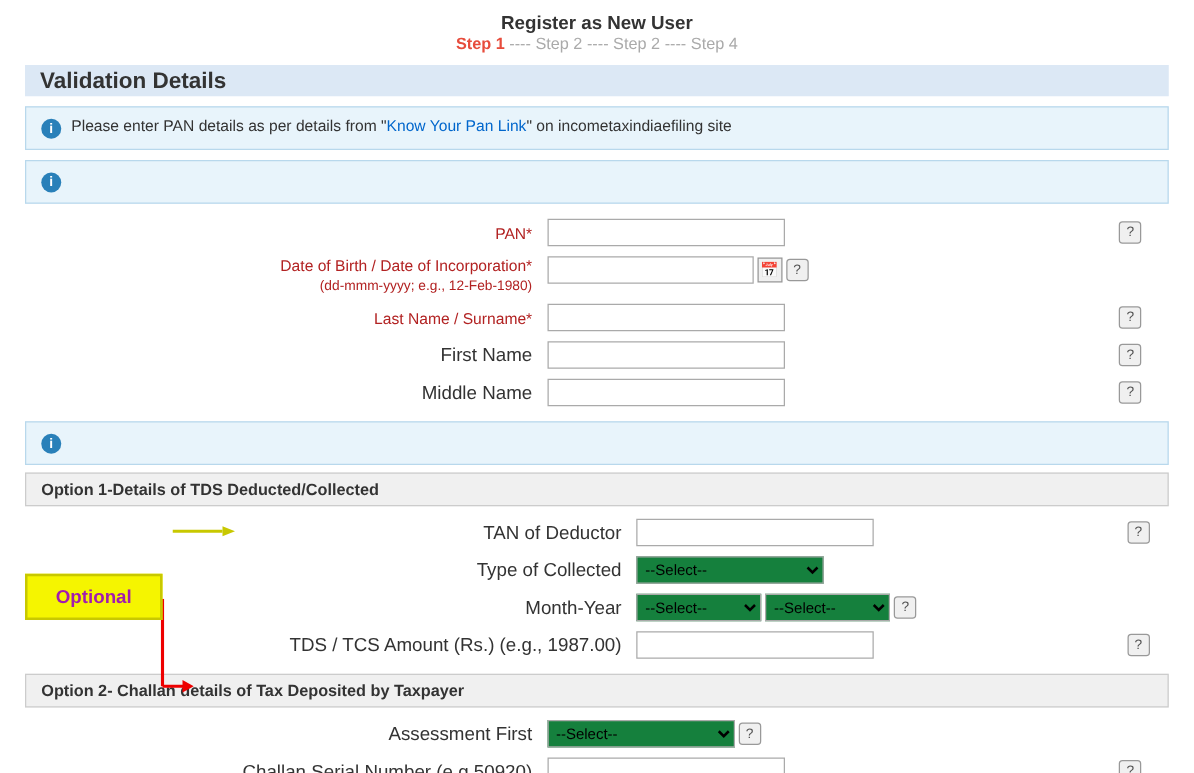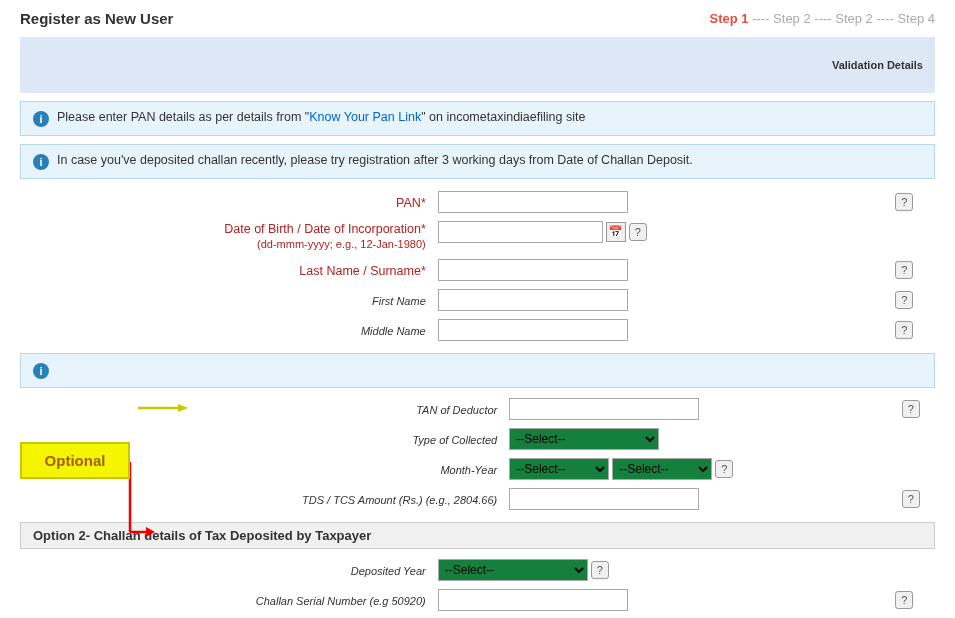--- a/index.html
+++ b/index.html
@@ -12,45 +12,45 @@
     .container {
       width: 955px;
       padding: 10px 20px;
       position: relative;
     }
     .header-row {
       display: flex;
       justify-content: space-between;
       align-items: center;
       margin-bottom: 10px;
+      flex-direction: column;
     }
     .page-title {
       font-size: 15px;
       font-weight: bold;
       color: #333;
     }
     .steps {
       font-size: 13px;
       color: #555;
     }
     .steps .active {
       color: #e74c3c;
       font-weight: bold;
     }
     .steps .inactive {
       color: #aaa;
     }
     .section-header {
       background: #dce8f5;
-      padding: 22px 12px;
-      font-weight: bold;
-      font-size: 11px;
+      padding: 2px 12px;
+      font-weight: bold;
+      font-size: 18px;
       color: #333;
       margin-bottom: 8px;
-      text-align: right;
     }
     .info-box {
       background: #e8f4fb;
       border: 1px solid #b8d8ec;
       padding: 8px 12px;
       margin-bottom: 8px;
       display: flex;
       align-items: flex-start;
       gap: 8px;
       font-size: 12.5px;
@@ -92,22 +92,21 @@
     }
     .form-table .help-col {
       width: 30px;
     }
     .field-label {
       color: #b22222;
       font-size: 12.5px;
     }
     .field-label-black {
       color: #333;
-      font-size: 11px;
-      font-style: italic;
+      font-size: 15px;
     }
     .field-label-sub {
       color: #b22222;
       font-size: 11px;
     }
     .text-input {
       width: 190px;
       height: 22px;
       border: 1px solid #aaa;
       padding: 2px 4px;
@@ -169,21 +168,21 @@
     }
     
     .optional-badge {
       position: absolute;
       left: 0px;
       background: #f5f500;
       border: 2px solid #c8c800;
       padding: 8px 14px;
       font-size: 15px;
       font-weight: bold;
-      color: #a16207;
+      color: #a21caf;
       z-index: 10;
     }
   </style>
 </head>
 <body>
 
 <div class="container" style="position:relative;">
 
   <div class="header-row">
     <span class="page-title">Register as New User</span>
@@ -204,34 +203,33 @@
 
   <div class="info-box">
     <span class="info-icon">i</span>
     <span>
       Please enter PAN details as per details from "<a class="info-link" href="#">Know Your Pan Link</a>" on incometaxindiaefiling site
     </span>
   </div>
 
   <div class="info-box">
     <span class="info-icon">i</span>
-    <span>In case you've deposited challan recently, please try registration after 3 working days from Date of Challan Deposit.</span>
   </div>
 
   <table class="form-table">
     <tbody>
         <tr>
       <td class="label-col"><span class="field-label">PAN*</span></td>
       <td class="input-col"><input type="text" class="text-input" style=""></td>
       <td class="help-col"><span class="help-btn">?</span></td>
     </tr>
     <tr>
       <td class="label-col">
         <span class="field-label">Date of Birth / Date of Incorporation*</span><br>
-        <span class="field-label-sub">(dd-mmm-yyyy; e.g., 12-Jan-1980)</span>
+        <span class="field-label-sub">(dd-mmm-yyyy; e.g., 12-Feb-1980)</span>
       </td>
       <td class="input-col" style="display:flex;align-items:center;gap:3px;padding:4px 6px;">
         <input type="text" class="text-input" style="width: 165px;">
         <span class="cal-btn">📅</span>
         <span class="help-btn">?</span>
       </td>
       <td></td>
     </tr>
     <tr>
       <td class="label-col"><span class="field-label">Last Name / Surname*</span></td>
@@ -248,20 +246,23 @@
       <td class="input-col"><input type="text" class="text-input" style=""></td>
       <td class="help-col"><span class="help-btn">?</span></td>
     </tr>
   </tbody>
     </table>
 
   <div class="info-box" style="margin-bottom:6px;">
     <span class="info-icon">i</span>
   </div>
 
+  <div class="option-header">
+    <span>Option 1-Details of TDS Deducted/Collected</span>
+  </div>
 
   <div style="position:relative; margin-left: 0; margin-bottom: 8px;">
 
     <svg style="position:absolute; left:118px; top:4px; z-index:5;" width="50" height="20">
       <line x1="0" y1="10" x2="40" y2="10" stroke="#c8c800" stroke-width="2.5"></line>
       <polygon points="40,6 50,10 40,14" fill="#c8c800"></polygon>
     </svg>
 
     <div class="optional-badge" style="top:48px; width:110px; text-align:center;">
       <span>Optional</span>
@@ -303,36 +304,36 @@
           </select>
           <select class="select-input select-narrow">
             <option>--Select--</option>
             <option>2023</option><option>2022</option><option>2021</option><option>2020</option>
           </select>
           <span class="help-btn">?</span>
         </td>
         <td></td>
       </tr>
       <tr>
-        <td class="label-col"><span class="field-label-black">TDS / TCS Amount (Rs.) (e.g., 2804.66)</span></td>
+        <td class="label-col"><span class="field-label-black">TDS / TCS Amount (Rs.) (e.g., 1987.00)</span></td>
         <td class="input-col"><input type="text" class="tds-amount-input" style=""></td>
         <td class="help-col"><span class="help-btn">?</span></td>
       </tr>
     </tbody>
       </table>
   </div>
 
   <div class="option-header" style="margin-top:4px;">
     <span>Option 2- Challan details of Tax Deposited by Taxpayer</span>
   </div>
 
   <table class="form-table">
     <tbody>
         <tr>
-      <td class="label-col"><span class="field-label-black">Deposited Year</span></td>
+      <td class="label-col"><span class="field-label-black">Assessment First</span></td>
       <td class="input-col" style="display:flex;align-items:center;gap:3px;padding:4px 6px;">
         <select class="select-input select-wide">
           <option>--Select--</option>
           <option>2023-24</option><option>2022-23</option><option>2021-22</option><option>2020-21</option>
         </select>
         <span class="help-btn">?</span>
       </td>
       <td></td>
     </tr>
     <tr>

